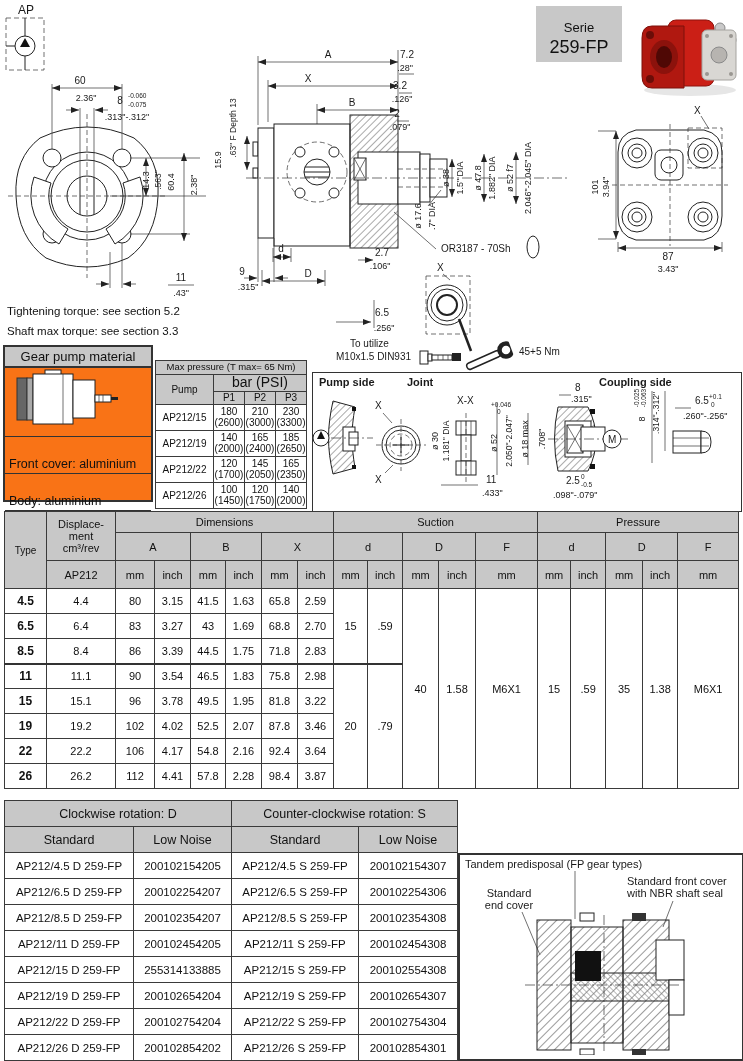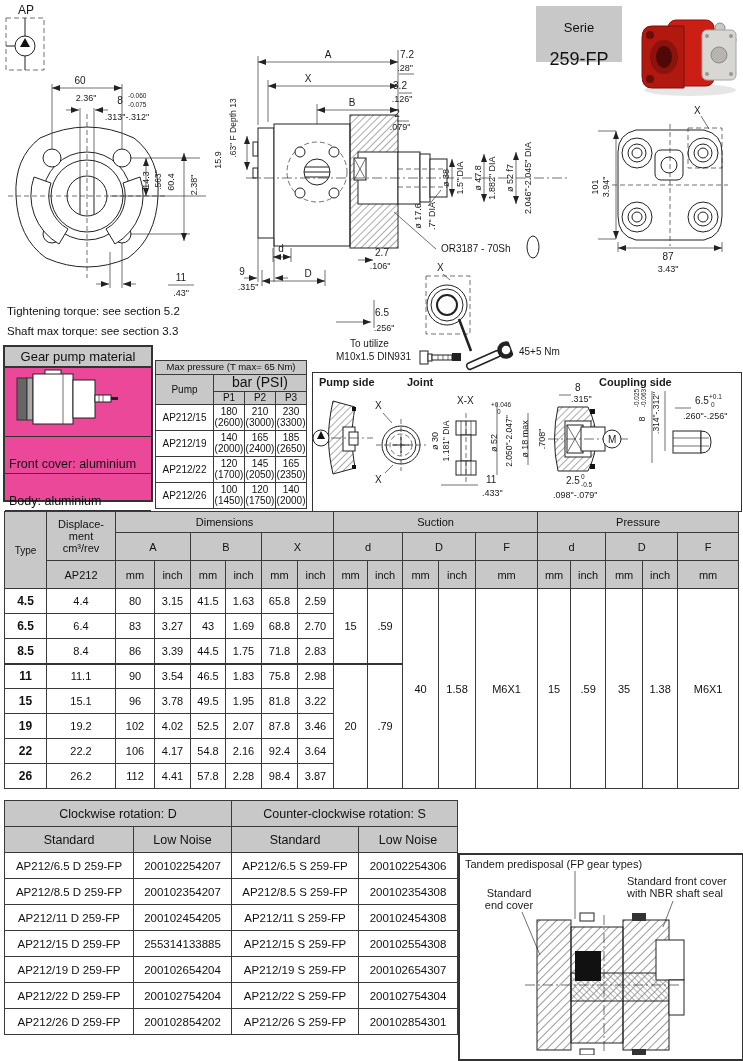--- a/index.html
+++ b/index.html
@@ -16,27 +16,27 @@
   .cl{stroke:#333;stroke-width:0.7;fill:none;stroke-dasharray:10 3 2 3;}
   .wh{fill:#fff;stroke:#222;stroke-width:1;}
   table{border-collapse:collapse;table-layout:fixed;background:#fff;}
   td,th{border:1px solid #3a3a3a;text-align:center;vertical-align:middle;padding:0;overflow:hidden;font-weight:normal;}
   .gray{background:#c8c8c8;}
   .pre{white-space:pre-line;}
   #mainTable{font-size:11px;} #mainTable td.typ{font-weight:bold;font-size:12px;}
   #pressTable{font-size:10px;line-height:1.12;}
   #rotTable{font-size:11.5px;}
   #rotTable th{font-size:12.5px;}
-  #matBox{border:2px solid #333;background:#ec4899;}
+  #matBox{border:2px solid #333;background:#f97316;}
   #matBox .title{background:#c8c8c8;border-bottom:2px solid #333;text-align:center;font-size:13px;padding:2px 0;}
   #matBox .mrow{border-top:1.5px solid #333;font-size:12.5px;padding:20px 0 2px 4px;}
   #coupBox{border:1.5px solid #333;}
   #tandemBox{border-top:2px solid #333;border-left:2px solid #333;border-right:2px solid #333;border-bottom:2px solid #333;}
   #serieBadge{background:#c8c8c8;text-align:center;line-height:1.25;}
-  #serieBadge .l1{font-size:13px;} #serieBadge .l2{font-size:18px;margin-top:12px;}
+  #serieBadge .l1{font-size:13px;} #serieBadge .l2{font-size:18px;}
   .note{font-size:11.5px;}
 </style>
 </head>
 <body>
 
 <div id="page">
 
   <svg class="abs" style="left:0;top:0" width="743" height="375" viewBox="0 0 743 375">
     <defs>
       <pattern id="h1" width="5" height="5" patternUnits="userSpaceOnUse" patternTransform="rotate(45)">
@@ -625,20 +625,26 @@
       <th colspan="2" class="gray">Clockwise rotation: D</th>
       <th colspan="2" class="gray">Counter-clockwise rotation: S</th>
     </tr>
     <tr style="height:26px">
       <th class="gray">Standard</th>
       <th class="gray">Low Noise</th>
       <th class="gray">Standard</th>
       <th class="gray">Low Noise</th>
     </tr>
     <tr style="height:26px">
+      <td>AP212/4.5 D 259-FP</td>
+      <td>200102154205</td>
+      <td>AP212/4.5 S 259-FP</td>
+      <td>200102154307</td>
+    </tr>
+    <tr style="height:26px">
       <td>AP212/6.5 D 259-FP</td>
       <td>200102254207</td>
       <td>AP212/6.5 S 259-FP</td>
       <td>200102254306</td>
     </tr>
     <tr style="height:26px">
       <td>AP212/8.5 D 259-FP</td>
       <td>200102354207</td>
       <td>AP212/8.5 S 259-FP</td>
       <td>200102354308</td>

